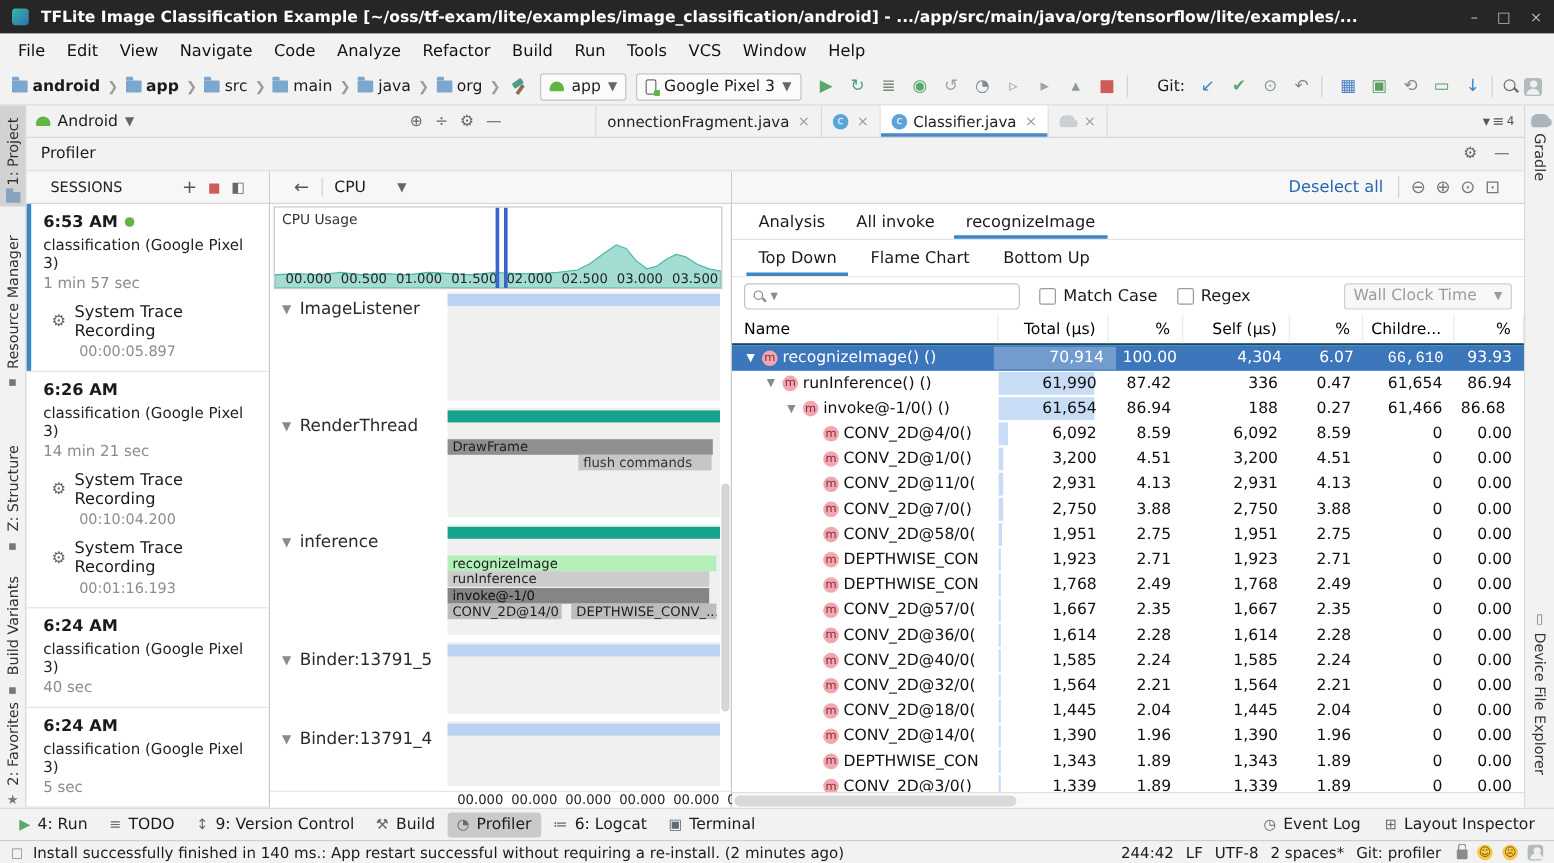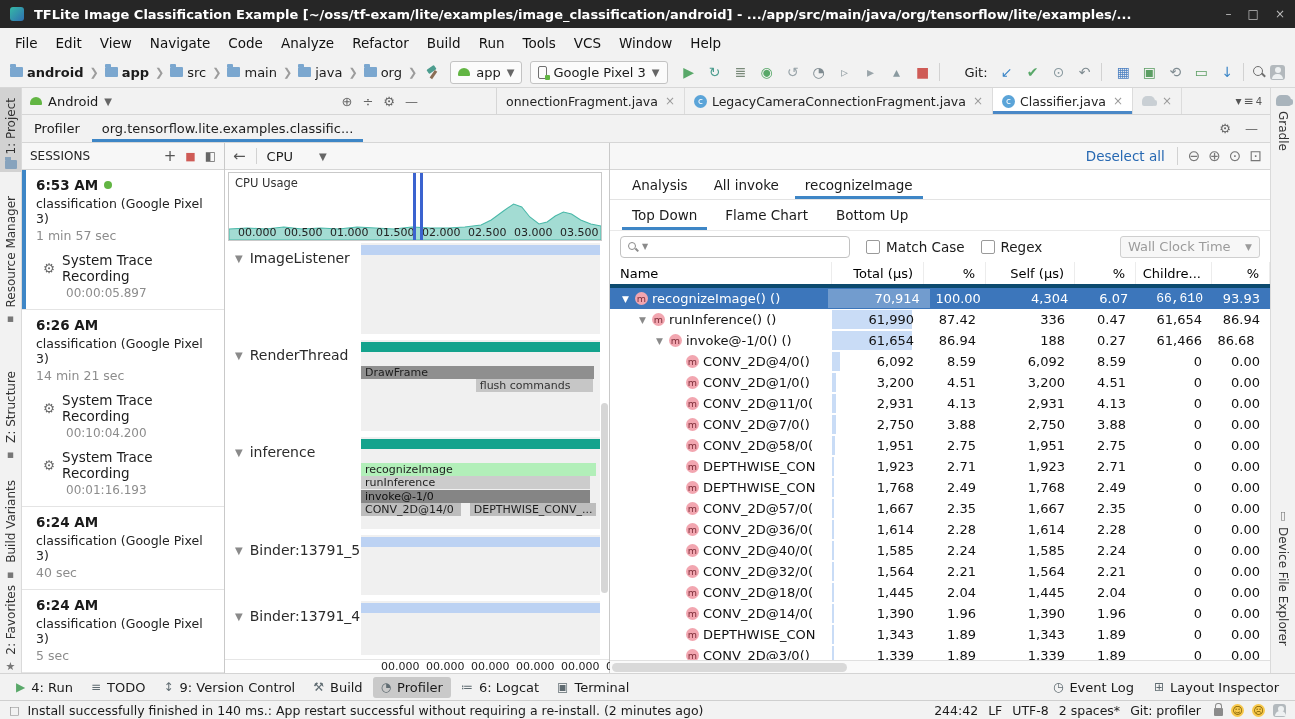--- a/index.html
+++ b/index.html
@@ -72,21 +72,21 @@
   .hidden-tabs { margin-left:auto; display:flex; align-items:center; gap:2px; padding:0 8px; color:#555; font-size:12px; }
 
   
   .profrow { height:28px; flex:none; display:flex; align-items:stretch; background:#f2f2f2; border-bottom:1px solid #d6d6d6; }
   .profrow .plabel { display:flex; align-items:center; padding:0 12px; }
   .ptab { display:flex; align-items:center; padding:0 10px; box-shadow:inset 0 -3px 0 #3e86c6; color:#1b1b1b; }
   .prof-icons { margin-left:auto; display:flex; align-items:center; gap:14px; padding:0 12px; color:#666; }
 
   
   .main { flex:1; display:flex; min-height:0; }
-  .panel-h { height:27px; flex:none; display:flex; align-items:center; background:#f7f7f7; border-bottom:1px solid #d6d6d6; padding:0 8px; }
+  .panel-h { height:27px; flex:none; display:flex; align-items:center; background:#f7f7f7; border-bottom:1px solid #d6d6d6; padding:0 20px; }
 
   .sessions { width:203px; flex:none; background:#fff; border-right:1px solid #c9c9c9; display:flex; flex-direction:column; }
   .sess-title { font-size:12px; color:#222; }
   .sess-hicons { margin-left:auto; display:flex; align-items:center; gap:9px; }
   .sess-list { flex:1; overflow:hidden; }
   .sess { padding:7px 8px 9px 14px; border-bottom:1px solid #e4e4e4; position:relative; }
   .sess.selected::before { content:''; position:absolute; left:0; top:0; bottom:0; width:4px; background:#3e86c6; }
   .sess-time { font-weight:bold; font-size:13.5px; display:flex; align-items:center; gap:6px; }
   .live-dot { width:8px; height:8px; border-radius:50%; background:#62b543; }
   .sess-name { font-size:12.5px; margin-top:3px; color:#222; }
@@ -106,21 +106,21 @@
   .chart-box { position:absolute; left:3px; right:7px; top:2px; bottom:2px; border:1px solid #c9c9c9; background:#fff; overflow:hidden; }
   .chart-title { position:absolute; left:6px; top:3px; font-size:11.5px; color:#333; z-index:3; }
   .chart-svg { position:absolute; left:0; bottom:0; width:100%; height:100%; }
   .ctick { position:absolute; bottom:1px; font-size:11px; color:#222; z-index:3; }
   .sel-line { position:absolute; top:0; bottom:0; width:3px; background:#3b63cf; z-index:4; }
 
   .threads { flex:1; position:relative; overflow:hidden; }
   .tblock { position:relative; }
   .tlabel { position:absolute; left:10px; font-size:14px; color:#2b2b2b; display:flex; gap:7px; align-items:center; z-index:2; white-space:nowrap; }
   .tchev { color:#8a8a8a; font-size:10px; }
-  .track { position:absolute; left:136px; right:9px; top:0; background:#f0f0f0; }
+  .track { position:absolute; left:148px; right:9px; top:0; background:#f0f0f0; }
   .statebar { position:absolute; left:0; }
   .tspan { position:absolute; height:13px; font-size:11px; line-height:13px; padding-left:4px; overflow:hidden; white-space:nowrap; }
   .vscroll { position:absolute; right:1px; top:160px; width:7px; height:190px; background:#d6d6d6; border-radius:4px; z-index:5; }
   .axisrow { height:14px; flex:none; position:relative; border-top:1px solid #e6e6e6; }
   .atick { position:absolute; top:0; font-size:11px; color:#222; }
 
   .rightp { flex:1; background:#fff; display:flex; flex-direction:column; min-width:0; }
   .deselect { margin-left:auto; color:#2668b2; font-size:13.5px; }
   .zoom-icons { display:flex; align-items:center; gap:8px; margin-left:12px; padding-left:10px; border-left:1px solid #d2d2d2; color:#777; font-size:15px; }
   .rp-tabs { height:30px; flex:none; display:flex; align-items:stretch; padding-left:12px; gap:6px; border-bottom:1px solid #e3e3e3; background:#fff; }
@@ -130,21 +130,21 @@
   .filterrow { height:31px; flex:none; display:flex; align-items:center; padding:0 10px; gap:16px; }
   .searchbox { width:230px; height:22px; border:1px solid #c2c2c2; border-radius:4px; background:#fff; display:flex; align-items:center; padding:0 6px; gap:3px; }
   .searchbox input { border:none; outline:none; flex:1; font:inherit; font-size:12.5px; background:transparent; }
   .smag { width:12px; height:12px; position:relative; flex:none; }
   .smag::before { content:''; position:absolute; left:1px; top:1px; width:6px; height:6px; border:1.5px solid #8a8a8a; border-radius:50%; }
   .smag::after { content:''; position:absolute; left:8px; top:8px; width:4px; height:1.5px; background:#8a8a8a; transform:rotate(45deg); }
   .chk { display:flex; align-items:center; gap:6px; font-size:13.5px; }
   .chk .box { width:14px; height:14px; border:1px solid #9a9a9a; border-radius:2px; background:#fff; }
   .clock-dd { margin-left:auto; width:140px; height:22px; border:1px solid #cfcfcf; background:#f7f7f7; color:#9b9b9b; border-radius:3px; display:flex; align-items:center; justify-content:space-between; padding:0 7px; font-size:13px; }
 
-  .thead { height:26px; flex:none; display:flex; align-items:center; border-bottom:4px solid #0c4a6e; font-size:13px; color:#000; }
+  .thead { height:26px; flex:none; display:flex; align-items:center; border-bottom:2px solid #0c4a6e; font-size:13px; color:#000; }
   .th { border-right:1px solid #ececec; height:100%; display:flex; align-items:center; }
   .th.num { justify-content:flex-end; padding-right:10px; }
   .th.name { padding-left:10px; }
   .tbody { flex:1; overflow:hidden; }
   .trow { height:21px; display:flex; align-items:center; font-size:13px; color:#111; }
   .trow.selected { background:#3c76bb; color:#fff; }
   .td { height:100%; display:flex; align-items:center; position:relative; overflow:hidden; }
   .td.num { justify-content:flex-end; padding-right:10px; }
   .td .bar { position:absolute; left:0; top:1px; bottom:1px; background:#c9dcf6; }
   .trow.selected .td .bar { background:rgba(255,255,255,0.28); }
@@ -322,21 +322,20 @@
               <span>—</span>
             </span>
         </div>
         <div class="ftabs" id="ftabs">
             <span class="ftab">
               <span>onnectionFragment.java</span>
               <span class="tab-close">×</span>
             </span>
             <span class="ftab">
               <span class="class-ic">c</span>
-              <span>LegacyCameraConnectionFragment.java</span>
               <span class="tab-close">×</span>
             </span>
             <span class="ftab selected">
               <span class="class-ic">c</span>
               <span>Classifier.java</span>
               <span class="tab-close">×</span>
             </span>
             <span class="ftab">
               <span class="eleph" style="opacity: 0.55; width: 13px; height: 10px;"></span>
               <span class="tab-close">×</span>
@@ -344,21 +343,20 @@
             <span class="hidden-tabs">
               <span>▾</span>
               <span>≡</span>
               <span style="font-size: 10px;">4</span>
             </span>
           </div>
       </div>
 
       <div class="profrow">
         <span class="plabel">Profiler</span>
-        <span class="ptab">org.tensorflow.lite.examples.classific...</span>
         <span class="prof-icons">
           <span>⚙</span>
           <span>—</span>
         </span>
       </div>
 
       <div class="main">
 
         <div class="sessions">
           <div class="panel-h">

